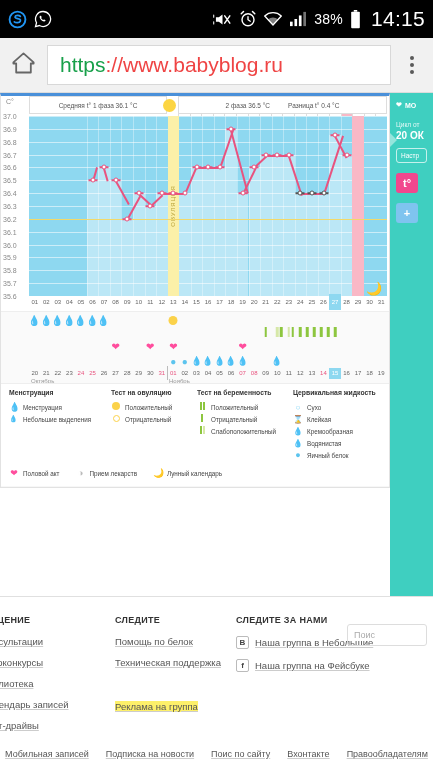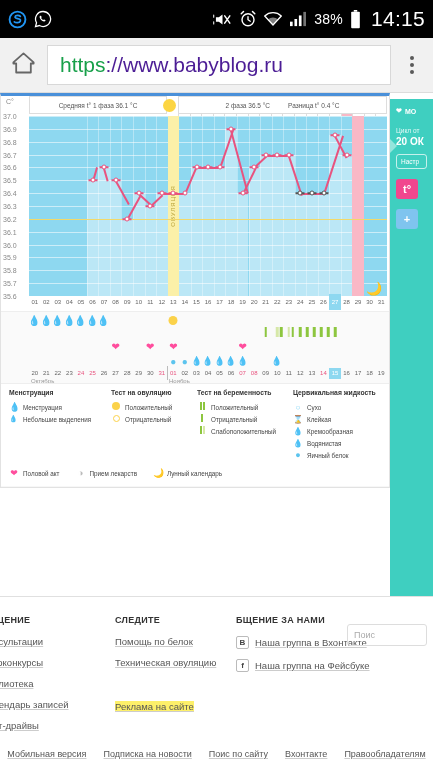--- a/index.html
+++ b/index.html
@@ -28,21 +28,21 @@
     height:55px;width:433px;background:#f1f1f1;
     display:flex;align-items:center;padding:0 10px;gap:10px;
     border-bottom:1px solid #dcdcdc;
   }
   .omnibox{
     flex:1;height:40px;background:#fff;border:1px solid #d8d8d8;
     display:flex;align-items:center;padding:0 12px;
     font-size:21px;color:#222;
   }
   .omnibox .scheme{color:#18a04a;}
-  .omnibox .rest{color:#4c1d95;}
+  .omnibox .rest{color:#ef4444;}
   .kebab{width:22px;display:flex;flex-direction:column;align-items:center;gap:3px;}
   .kebab i{width:4px;height:4px;border-radius:50%;background:#5a5a5a;display:block;}
 
   
   .page{position:relative;width:433px;height:677px;background:#fff;overflow:hidden;}
 
   
   .chart-wrap{position:relative;width:390px;height:395px;background:#f7f7f7;
               border:1px solid #e2e2e2;border-top:3px solid #4a90d9;overflow:hidden;}
 
@@ -619,21 +619,21 @@
           <span>Прием лекарств</span>
         </div>
         <div class="litem">
           <span class="lmark" style="color:#f2a93b;font-size:9px;">🌙</span>
           <span>Лунный календарь</span>
         </div>
       </div>
     </div>
   </div>
 
-  <div class="teal" style="top:6px;height:503px;">
+  <div class="teal" style="top:0;height:503px;">
     <div class="teal-inner">
       <div class="teal-row">
         <span>❤</span>
         <span>МО</span>
       </div>
       <div class="teal-sub">Цикл от</div>
       <div class="teal-date">20 ОК</div>
       <div class="teal-btn">Настр</div>
       <div class="tbtn pink">t°</div>
       <div class="tbtn blue">+</div>
@@ -648,45 +648,45 @@
         <a class="flink">онсультации</a>
         <a class="flink">отоконкурсы</a>
         <a class="flink">иблиотека</a>
         <a class="flink">алендарь записей</a>
         <a class="flink">ест-драйвы</a>
       </div>
 
       <div class="fcol" style="left:115px;">
         <div class="fhdr">СЛЕДИТЕ</div>
         <a class="flink">Помощь по белок</a>
-        <a class="flink">Техническая овуляцию</a>
+        <a class="flink">Техническая поддержка</a>
         <div style="height:18px;"></div>
-        <a class="flink hi">Реклама на сайте</a>
+        <a class="flink hi">Реклама на группа</a>
       </div>
 
       <div class="fcol" style="left:236px;">
-        <div class="fhdr">БЩЕНИЕ ЗА НАМИ</div>
+        <div class="fhdr">СЛЕДИТЕ ЗА НАМИ</div>
         <div class="soc">
           <span class="socbox">B</span>
-          <a class="flink" style="margin:0;">Наша группа в Вхонтакте</a>
+          <a class="flink" style="margin:0;">Наша группа в Небольшие</a>
         </div>
         <div class="soc">
           <span class="socbox">f</span>
           <a class="flink" style="margin:0;">Наша группа на Фейсбуке</a>
         </div>
       </div>
 
       <div class="searchbox">
         <span>Поис</span>
       </div>
     </div>
 
     <div class="fbottom">
       <div class="fnav">
-        <a>Мобильная версия</a>
+        <a>Мобильная записей</a>
         <a>Подписка на новости</a>
         <a>Поис по сайту</a>
         <a>Вхонтакте</a>
         <a>Правообладателям</a>
       </div>
 
     </div>
   </div>
 
 </div>

